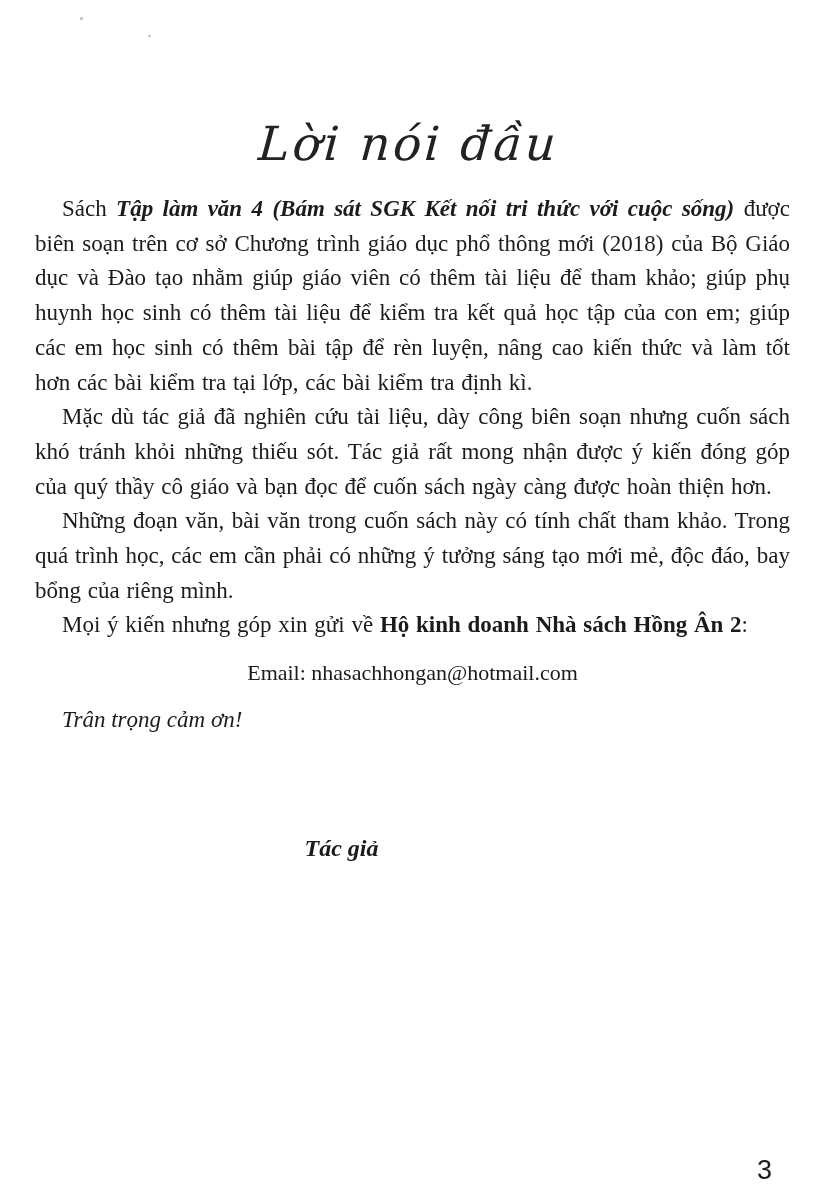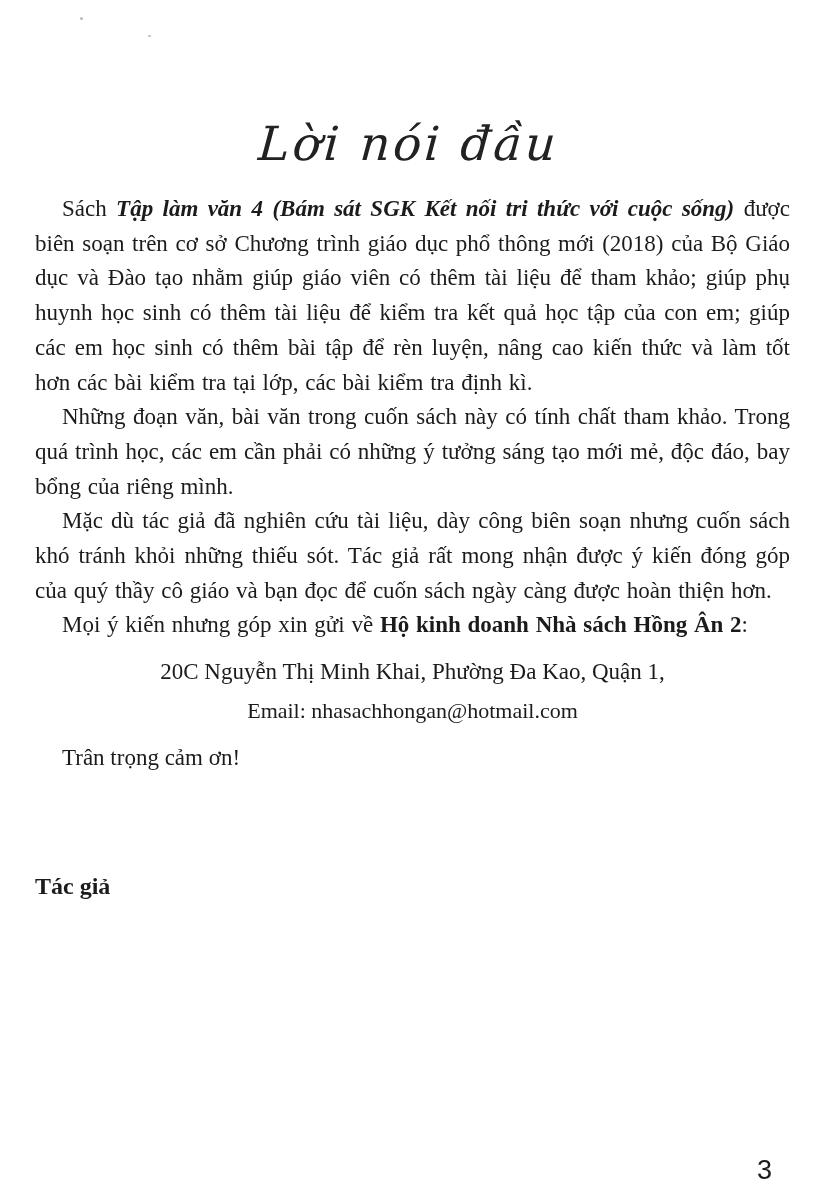--- a/index.html
+++ b/index.html
@@ -61,28 +61,30 @@
   .email-line {
     margin-top: 6px;
     text-align: center;
     font-size: 22px;
     line-height: 34px;
   }
   .closing-line {
     margin-top: 13px;
     font-size: 23px;
     line-height: 34px;
+    font-style: italic;
     text-indent: 27px;
   }
   .signature-line {
     margin-top: 98px;
-    text-align: left;
+    text-align: center;
     padding-right: 142px;
     font-size: 24px;
     font-weight: bold;
+    font-style: italic;
   }
   .page-number {
     position: absolute;
     right: 52px;
     bottom: 14px;
     font-family: "Liberation Sans", sans-serif;
     font-size: 27px;
     color: #1b1b1b;
   }
   .scan-dot {
@@ -100,28 +102,27 @@
 
   <span class="scan-dot dot-a"></span>
   <span class="scan-dot dot-b"></span>
 
   <h1 class="title">Lời nói đầu</h1>
 
   <div class="content">
 
     <p class="body-par par-1"><span>Sách </span><span class="book-title">Tập làm văn 4 (Bám sát SGK Kết nối tri thức với cuộc sống)</span><span> được biên soạn trên cơ sở Chương trình giáo dục phổ thông mới (2018) của Bộ Giáo dục và Đào tạo nhằm giúp giáo viên có thêm tài liệu để tham khảo; giúp phụ huynh học sinh có thêm tài liệu để kiểm tra kết quả học tập của con em; giúp các em học sinh có thêm bài tập để rèn luyện, nâng cao kiến thức và làm tốt hơn các bài kiểm tra tại lớp, các bài kiểm tra định kì.</span></p>
 
+    <p class="body-par par-3">Mặc dù tác giả đã nghiên cứu tài liệu, dày công biên soạn nhưng cuốn sách khó tránh khỏi những thiếu sót. Tác giả rất mong nhận được ý kiến đóng góp của quý thầy cô giáo và bạn đọc để cuốn sách ngày càng được hoàn thiện hơn.</p>
+
     <p class="body-par par-2">Những đoạn văn, bài văn trong cuốn sách này có tính chất tham khảo. Trong quá trình học, các em cần phải có những ý tưởng sáng tạo mới mẻ, độc đáo, bay bổng của riêng mình.</p>
-
-    <p class="body-par par-3">Mặc dù tác giả đã nghiên cứu tài liệu, dày công biên soạn nhưng cuốn sách khó tránh khỏi những thiếu sót. Tác giả rất mong nhận được ý kiến đóng góp của quý thầy cô giáo và bạn đọc để cuốn sách ngày càng được hoàn thiện hơn.</p>
 
     <p class="body-par par-4"><span>Mọi ý kiến nhưng góp xin gửi về </span><span class="publisher">Hộ kinh doanh Nhà sách Hồng Ân 2</span><span>:</span></p>
 
     <div class="address-block">
-      <div>20C Nguyễn Thị Minh Khai, Phường Đa Kao, Quận 1,</div>
     </div>
 
     <div class="email-line">Email: nhasachhongan@hotmail.com</div>
 
     <div class="closing-line">Trân trọng cảm ơn!</div>
 
     <div class="signature-line">Tác giả</div>
 
   </div>
 

